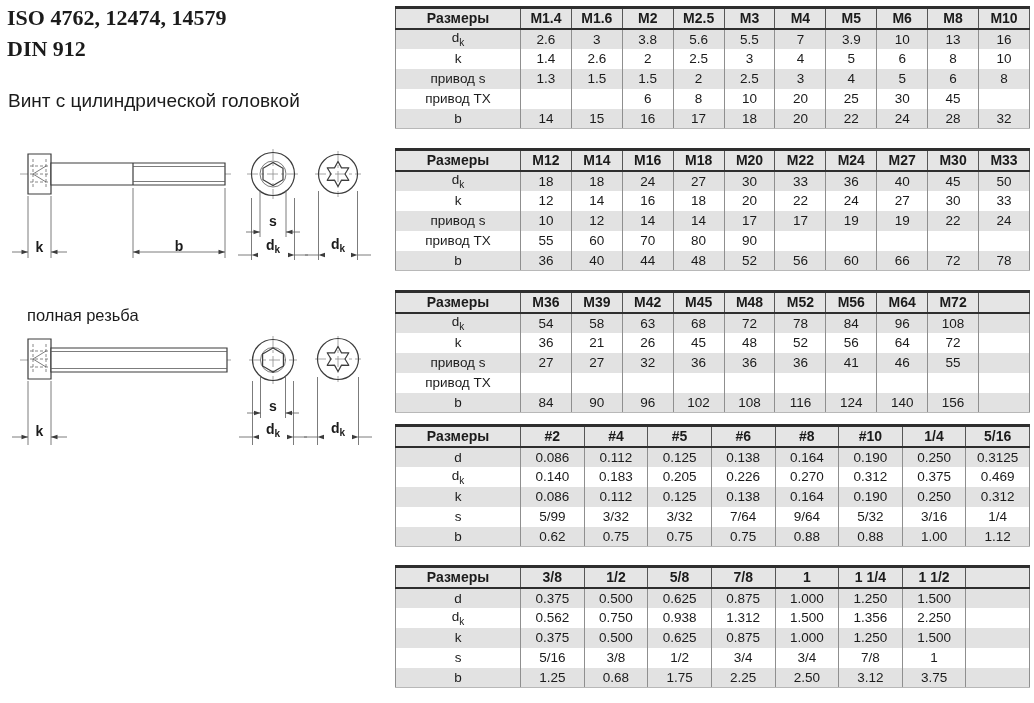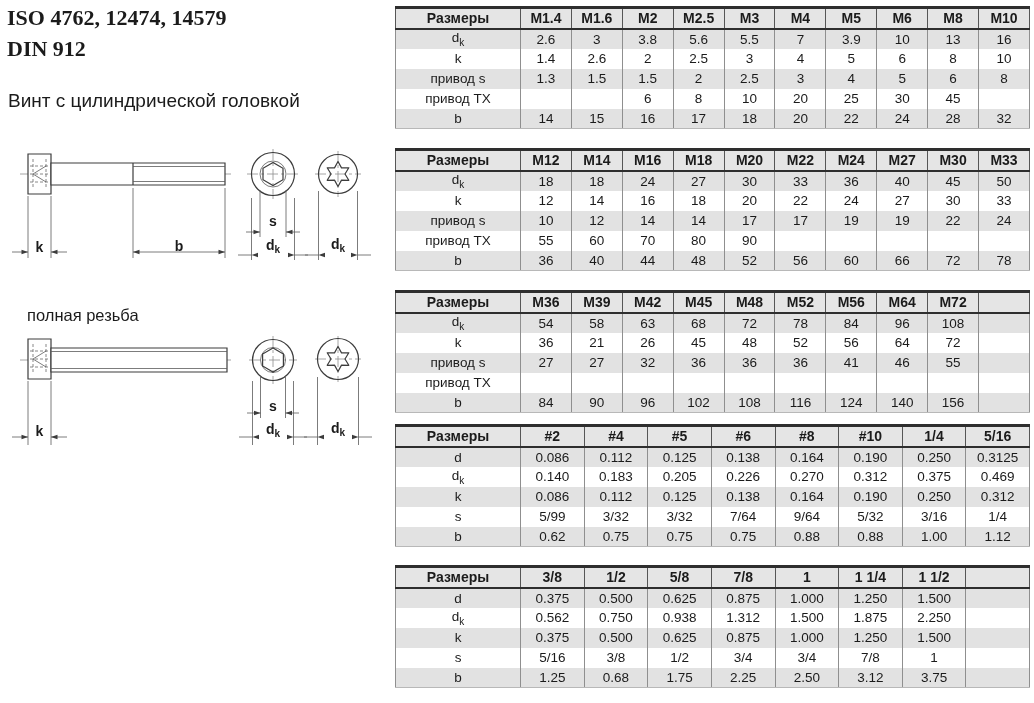--- a/index.html
+++ b/index.html
@@ -603,21 +603,21 @@
           <td>1.500</td>
           <td></td>
         </tr>
         <tr>
           <td>d<sub>k</sub></td>
           <td>0.562</td>
           <td>0.750</td>
           <td>0.938</td>
           <td>1.312</td>
           <td>1.500</td>
-          <td>1.875</td>
+          <td>1.356</td>
           <td>2.250</td>
           <td></td>
         </tr>
         <tr class="shade">
           <td>k</td>
           <td>0.375</td>
           <td>0.500</td>
           <td>0.625</td>
           <td>0.875</td>
           <td>1.000</td>

